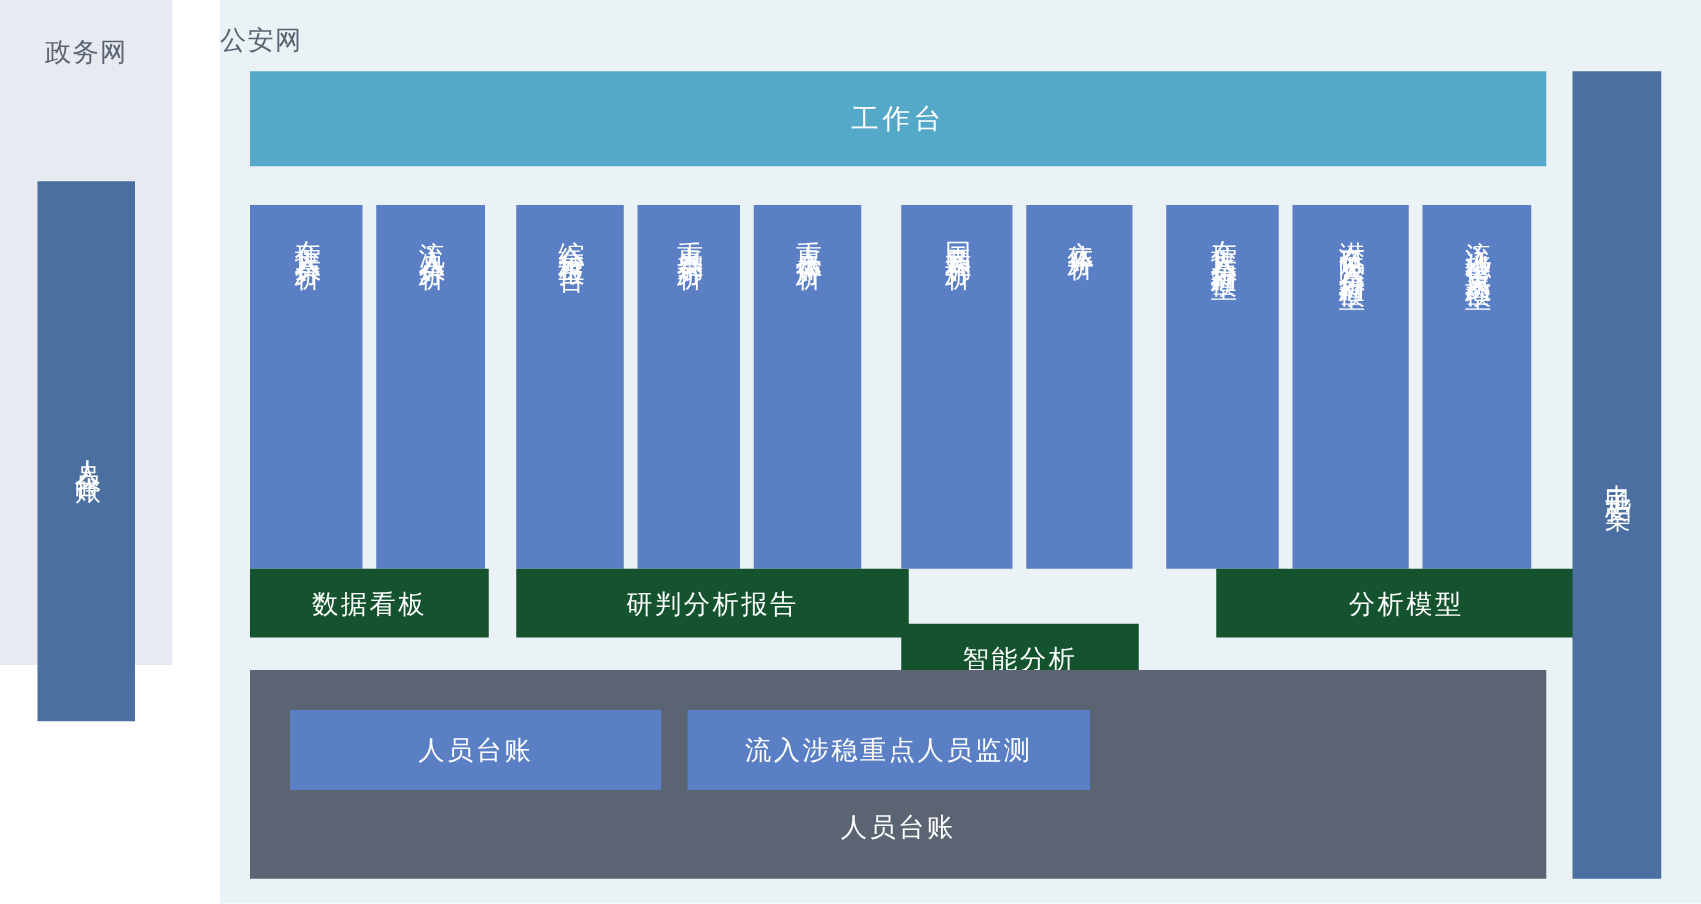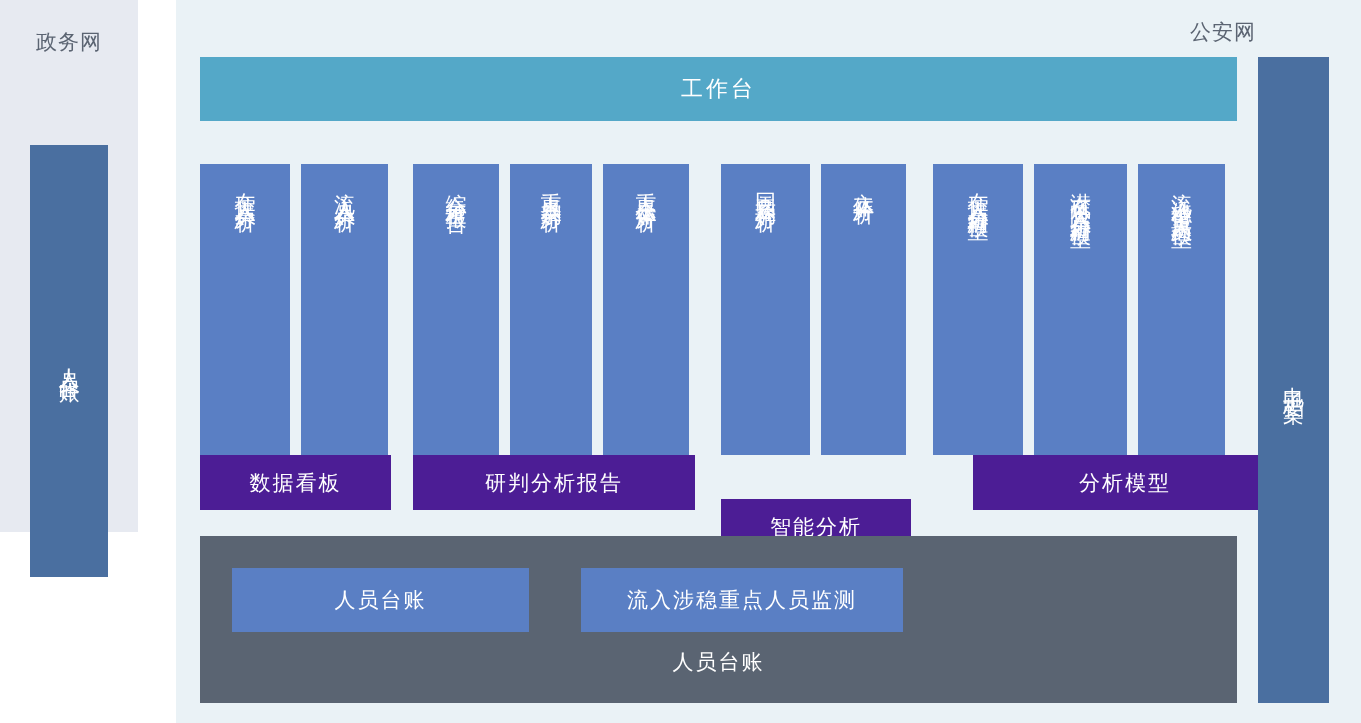--- a/index.html
+++ b/index.html
@@ -37,46 +37,46 @@
   }
   .arrow { position: absolute; left: 138px; top: 582px; width: 40px; height: 40px; }
 
   
   .psn-panel {
     position: absolute; left: 176px; top: 0; width: 1185px; height: 723px;
     background: #eaf2f6;
   }
   .psn-title {
     position: absolute; left: 176px; top: 18px; width: 1080px;
-    text-align: right; font-size: 21px; color: #5b6472; letter-spacing: 1px;
+    text-align: left; font-size: 21px; color: #5b6472; letter-spacing: 1px;
   }
 
   
   .workbench {
-    position: absolute; left: 200px; top: 57px; width: 1037px; height: 64px;
+    position: absolute; left: 200px; top: 57px; width: 1037px; height: 76px;
     background: #54a8c8;
     display: flex; align-items: center; justify-content: center;
     color: #ffffff; font-size: 22px; letter-spacing: 3px;
   }
 
   
   .group { position: absolute; top: 164px; }
   .group-cards {
     position: absolute; left: 0; top: 0; height: 291px;
     display: flex; gap: 11px;
   }
   .vcard {
     background: #5a7fc4;
     display: flex; align-items: flex-start; justify-content: center;
     padding-top: 12px;
   }
   .vcard .vtext { font-size: 21px; letter-spacing: 4px; }
   .group-footer {
     position: absolute; left: 0; top: 291px; height: 55px;
-    background: #4c1d95;
+    background: #14532d;
     display: flex; align-items: center; justify-content: center;
     color: #ffffff; font-size: 21px; letter-spacing: 2px;
   }
 
   
   .ledger {
     position: absolute; left: 200px; top: 536px; width: 1037px; height: 167px;
     background: #5a6472;
   }
   .ledger-row {
@@ -145,21 +145,21 @@
           <div class="vcard" style="width: 86px;">
             <span class="vtext">综合分析报告</span>
           </div>
           <div class="vcard" style="width: 82px;">
             <span class="vtext">重点类别分析</span>
           </div>
           <div class="vcard" style="width: 86px;">
             <span class="vtext">重点个体分析</span>
           </div>
         </div>
-        <div class="group-footer" style="width: 282px;">
+        <div class="group-footer" style="width: 314px;">
           <span>研判分析报告</span>
         </div>
       </div>
       <div class="group" style="left: 721px; width: 190px;">
         <div class="group-cards" style="width: 190px;">
           <div class="vcard" style="width: 89px;">
             <span class="vtext">同素异构分析</span>
           </div>
           <div class="vcard" style="width: 85px;">
             <span class="vtext">立体分析</span>
@@ -185,21 +185,21 @@
           <span>分析模型</span>
         </div>
       </div>
     </div>
 
   <div class="ledger">
     <div class="ledger-row" id="ledger-row">
         <div class="ledger-box" style="width: 297px;">
           <span>人员台账</span>
         </div>
-        <div class="ledger-box" style="width: 322px; margin-left: 31px;">
+        <div class="ledger-box" style="width: 322px;">
           <span>流入涉稳重点人员监测</span>
         </div>
       </div>
     <div class="ledger-caption">人员台账</div>
   </div>
 
   <div class="arch-card">
     <span class="vtext">电子档案</span>
   </div>
 

